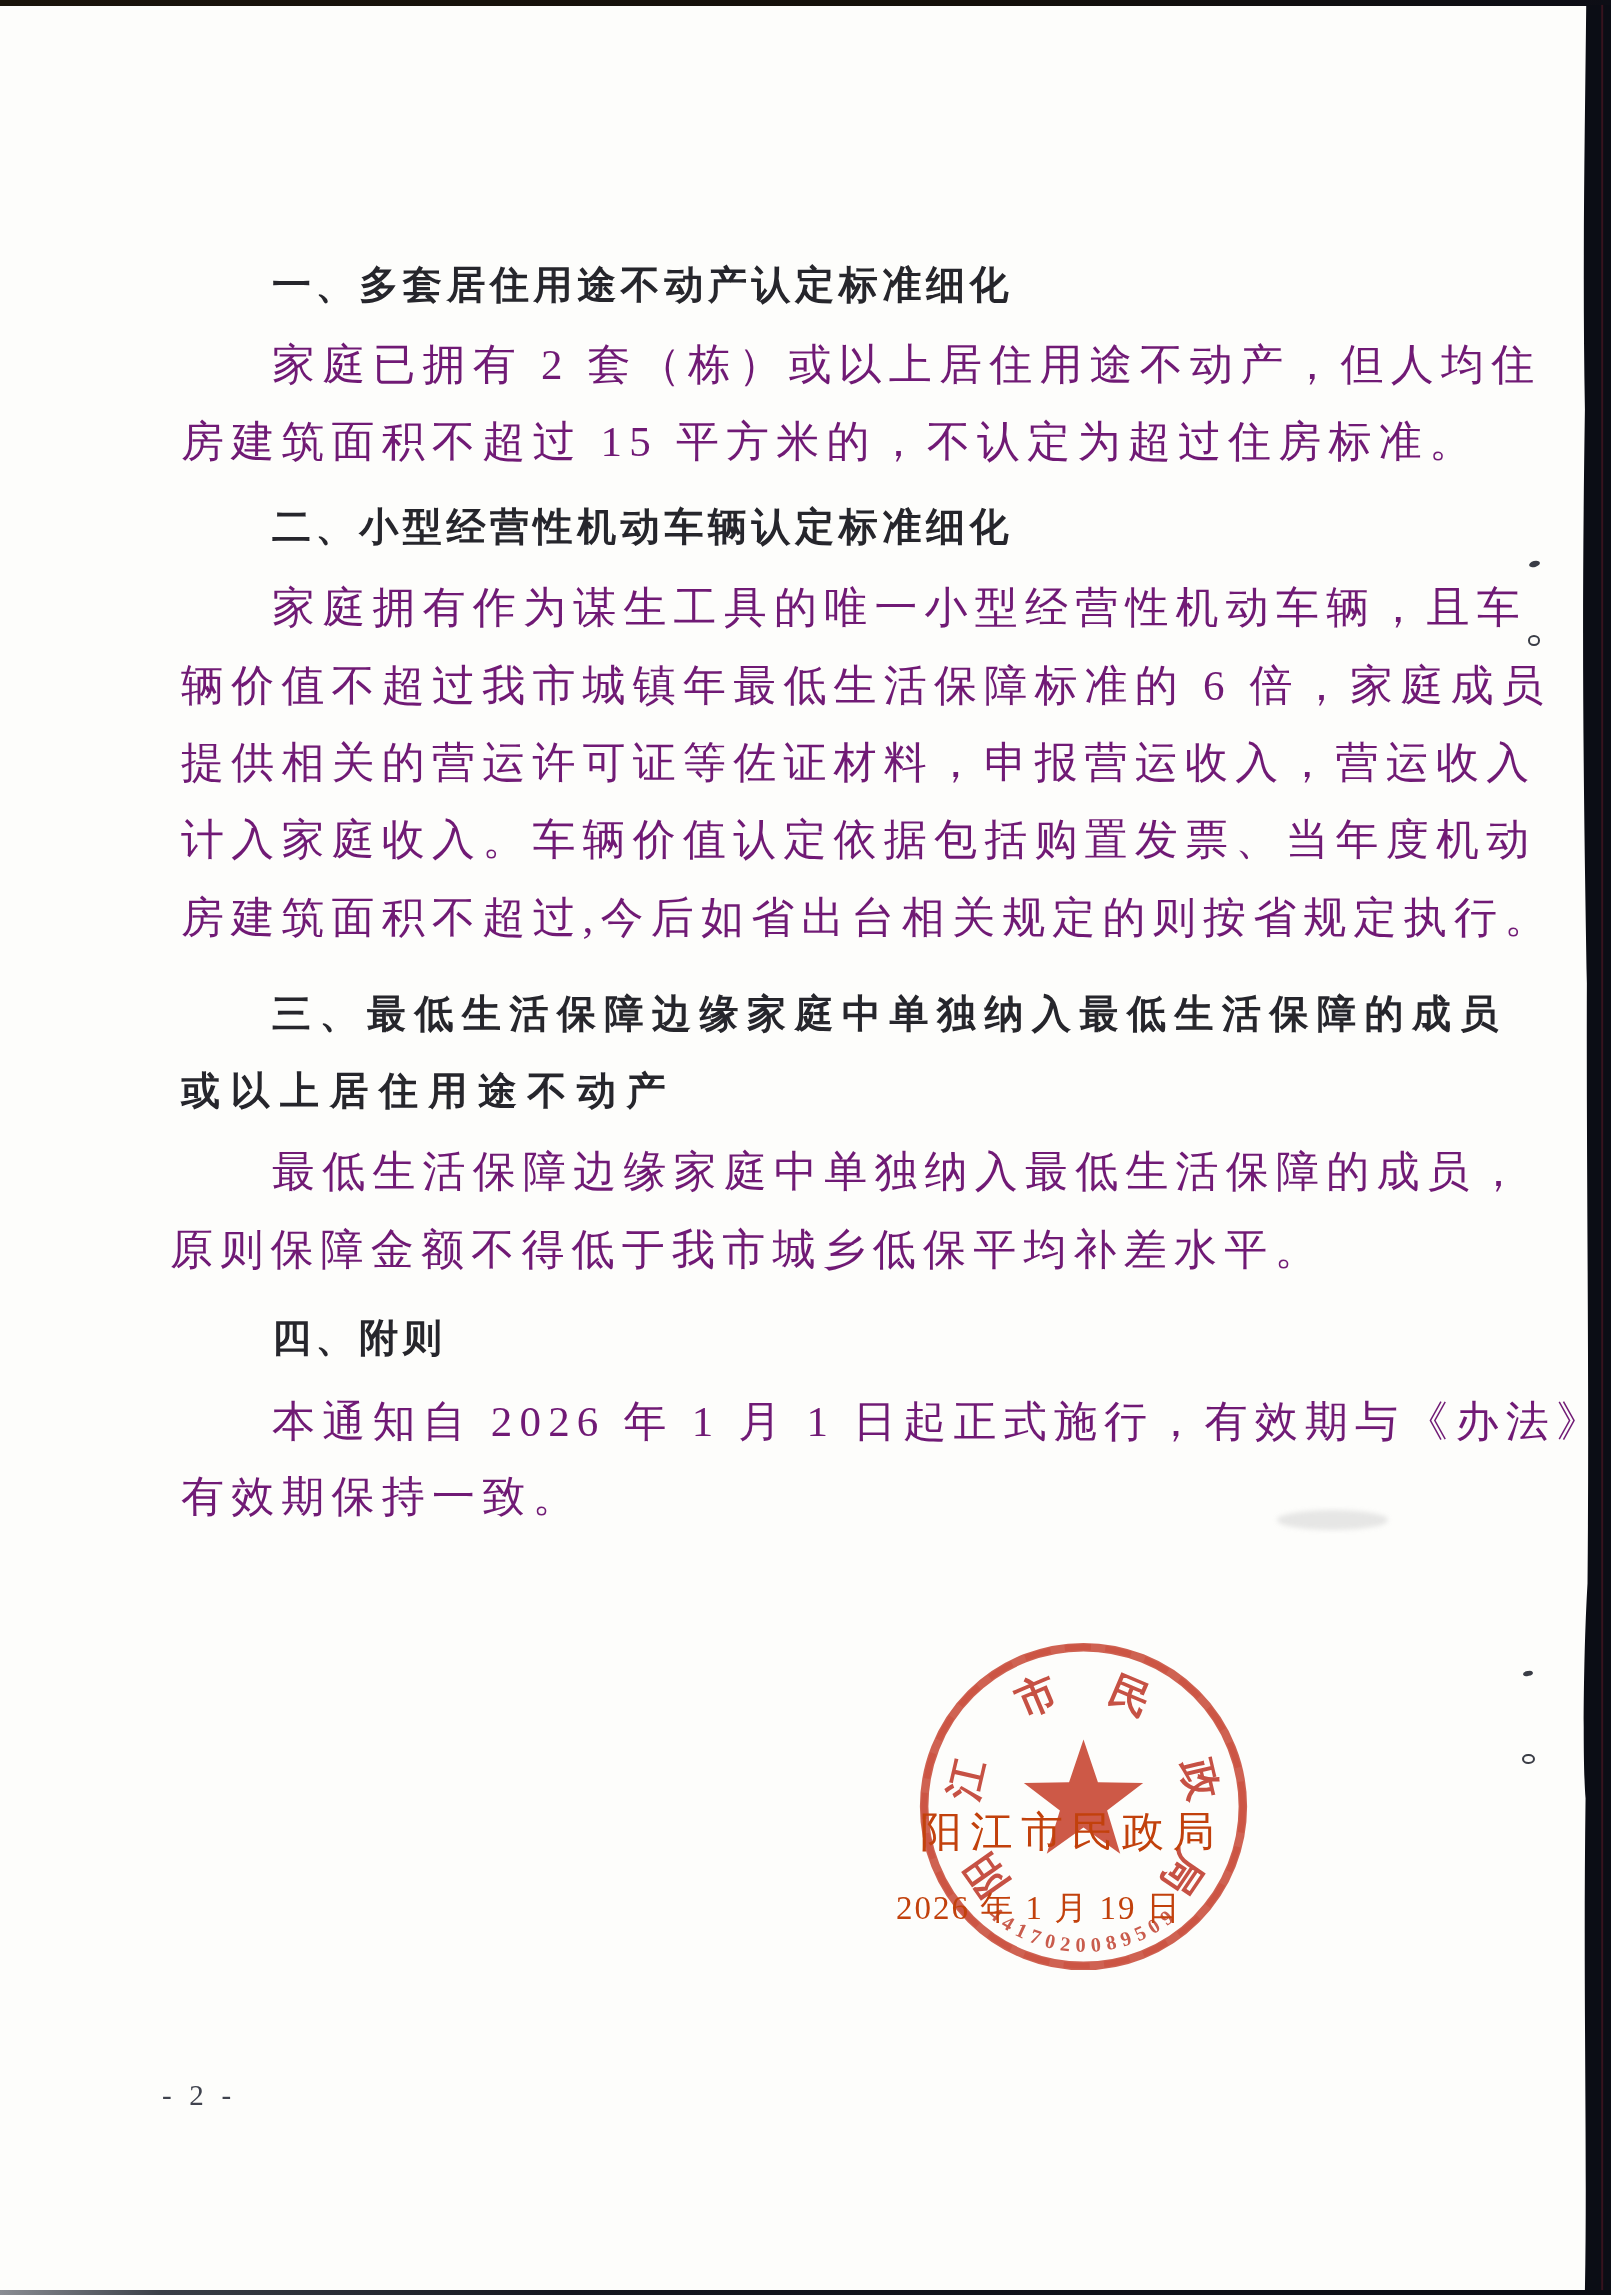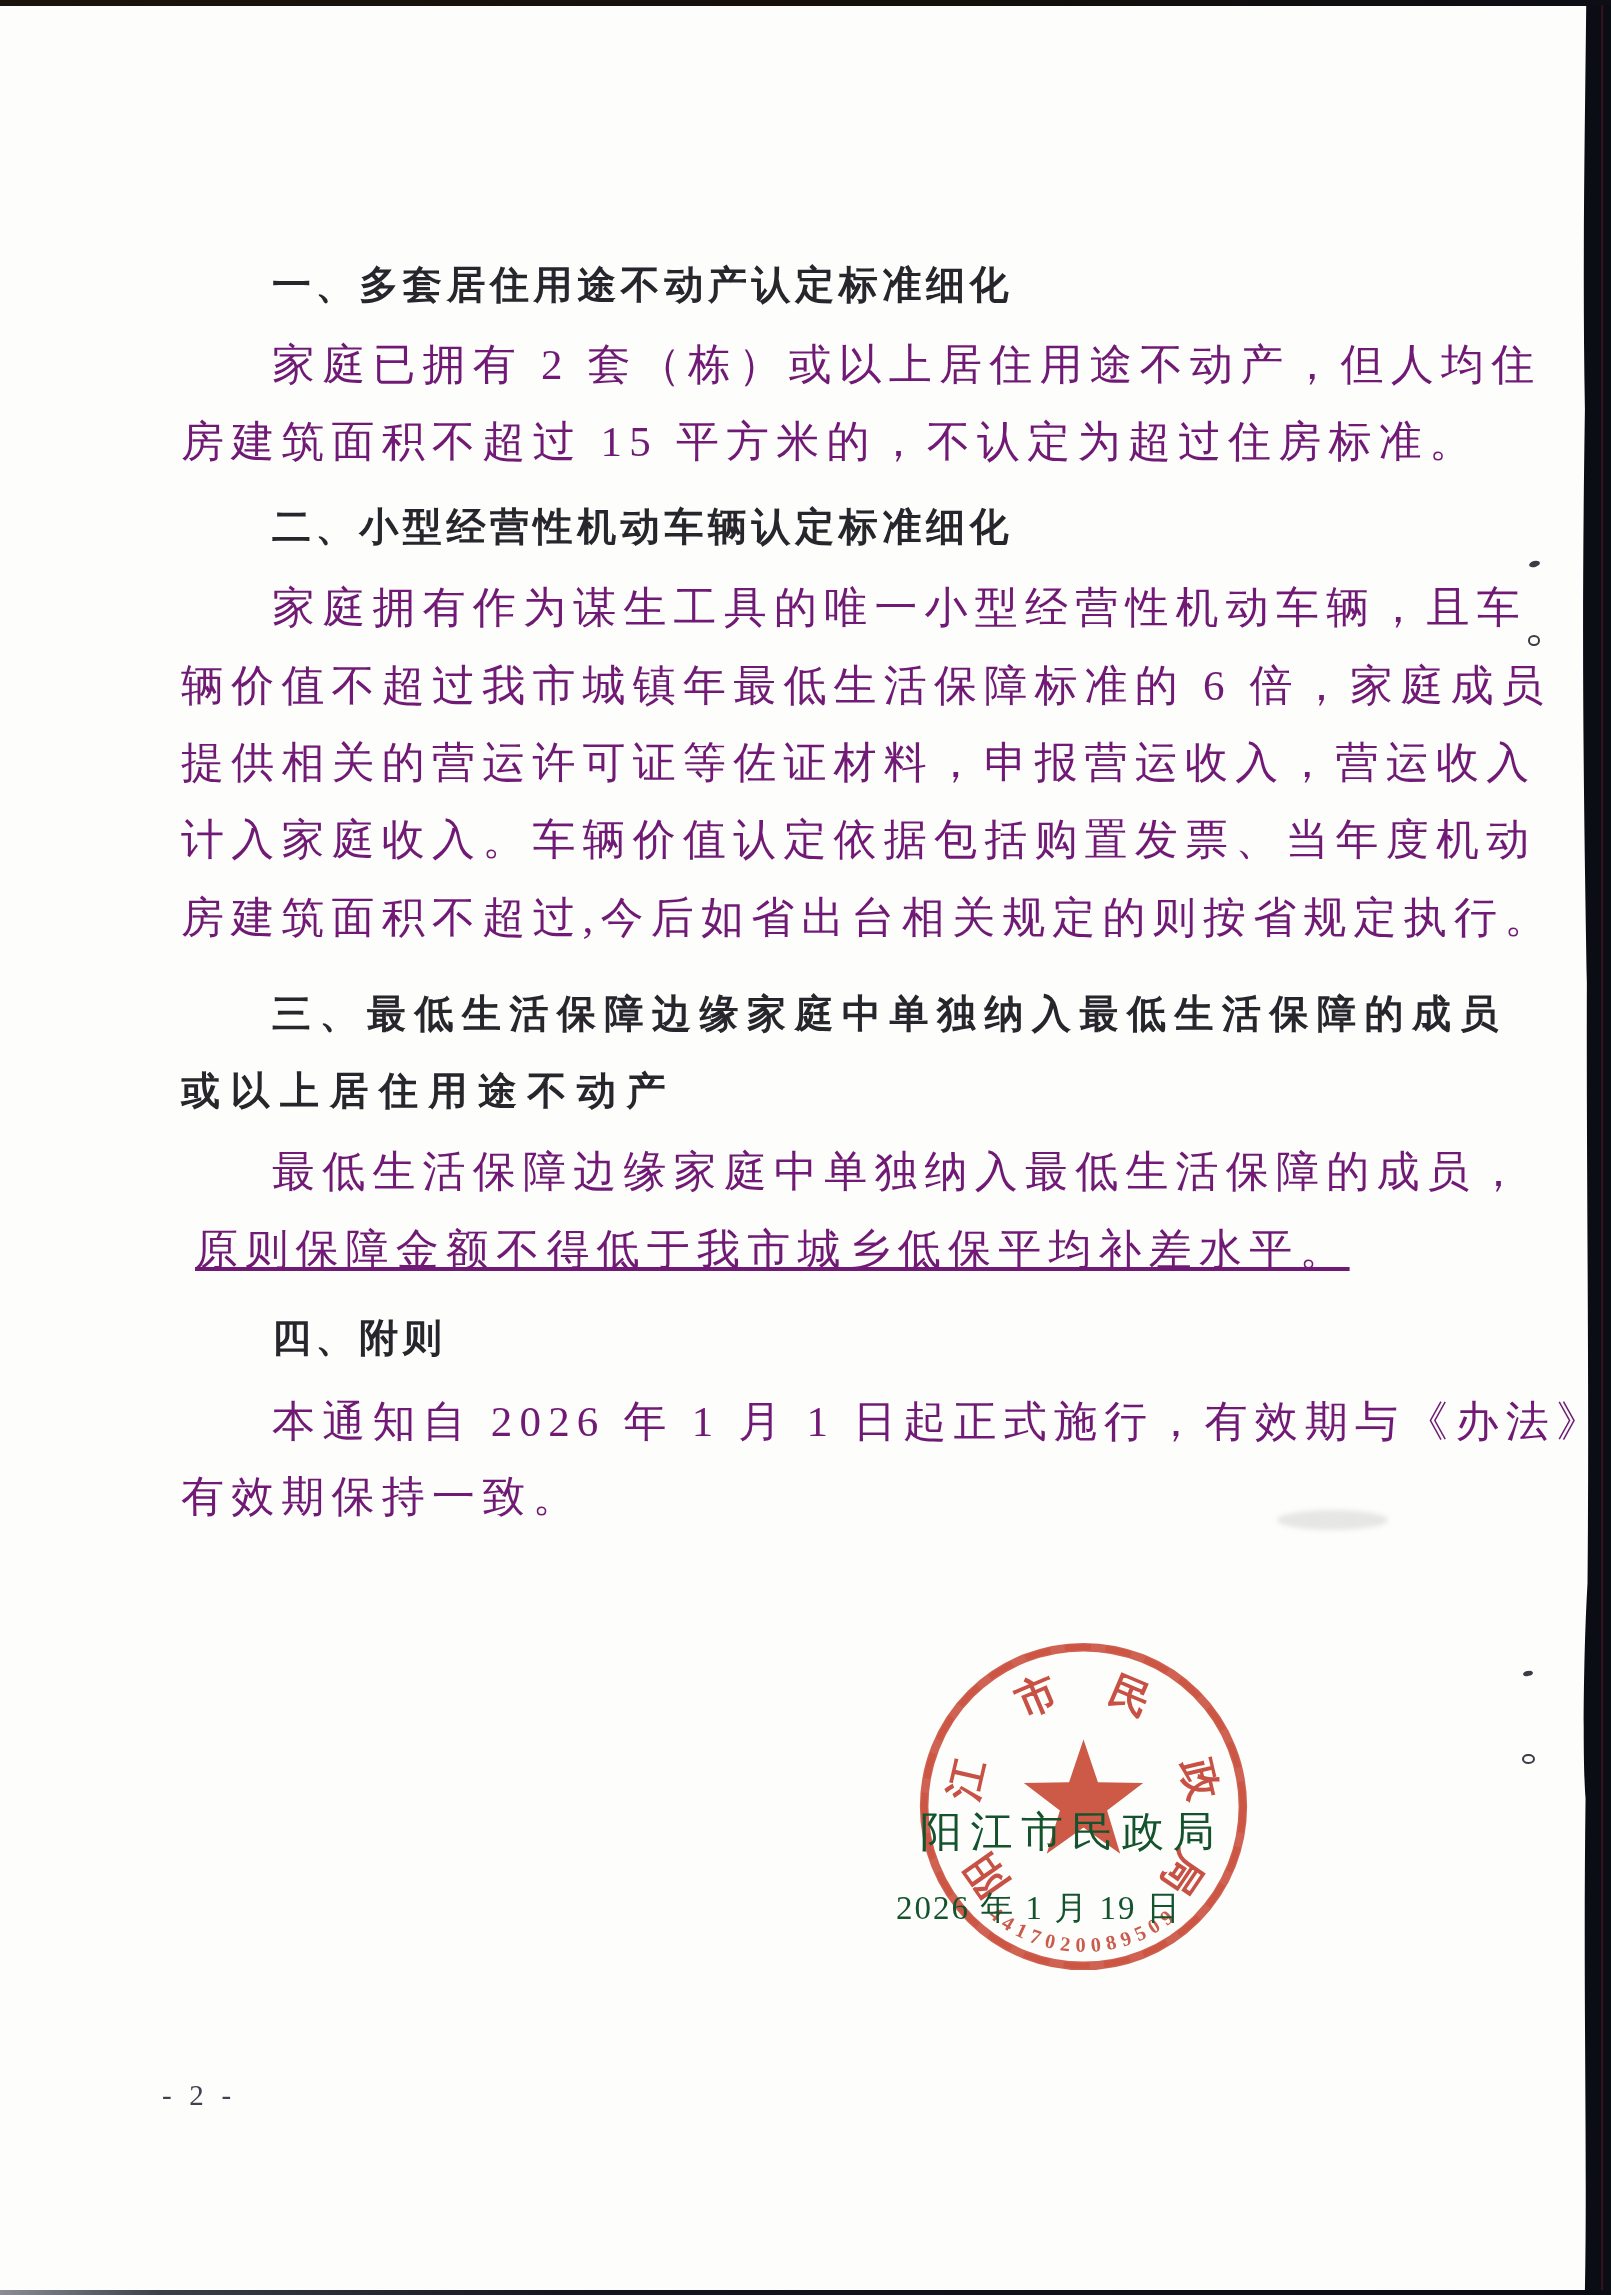--- a/index.html
+++ b/index.html
@@ -26,21 +26,21 @@
     font-weight:700;
     color:#26262c;
     font-family:"Liberation Sans", sans-serif;
   }
   .speck{position:absolute;background:#3a3d46;border-radius:50%;}
   .smudge{
     position:absolute;left:1277px;top:1510px;width:111px;height:19.7px;
     background:rgba(125,125,135,0.18);border-radius:50%;filter:blur(2.6px);
   }
   .sig-line{
-    position:absolute;white-space:nowrap;line-height:1;color:#14532d;
+    position:absolute;white-space:nowrap;line-height:1;color:#c2410c;
     font-family:"Liberation Serif", serif;z-index:5;
   }
   #sig-agency{left:920px;top:1811px;font-size:42px;letter-spacing:8.5px;}
   #sig-date{left:896px;top:1892px;font-size:33px;letter-spacing:2px;}
   #page-num{
     position:absolute;left:162px;top:2081px;font-size:29px;letter-spacing:5.2px;
     color:#40434e;font-family:"Liberation Serif", serif;line-height:1;
   }
   #seal-svg{position:absolute;left:913px;top:1636px;z-index:4;}
   .seal-ring-char{
@@ -74,21 +74,21 @@
 <div class="line" style="top:420px;left:181px;">房建筑面积不超过 15 平方米的，不认定为超过住房标准。</div>
 <div class="line heading" style="top:507px;left:272px;">二、小型经营性机动车辆认定标准细化</div>
 <div class="line" style="top:586px;left:272px;">家庭拥有作为谋生工具的唯一小型经营性机动车辆，且车</div>
 <div class="line" style="top:664px;left:181px;">辆价值不超过我市城镇年最低生活保障标准的 6 倍，家庭成员</div>
 <div class="line" style="top:741px;left:181px;">提供相关的营运许可证等佐证材料，申报营运收入，营运收入</div>
 <div class="line" style="top:818px;left:181px;">计入家庭收入。车辆价值认定依据包括购置发票、当年度机动</div>
 <div class="line" style="top:896px;left:181px;">房建筑面积不超过,今后如省出台相关规定的则按省规定执行。</div>
 <div class="line heading" style="top:994px;left:272px;letter-spacing:8.5px;text-align:center;">三、最低生活保障边缘家庭中单独纳入最低生活保障的成员</div>
 <div class="line heading" style="top:1071px;left:181px;letter-spacing:10.5px;">或以上居住用途不动产</div>
 <div class="line" style="top:1150px;left:272px;">最低生活保障边缘家庭中单独纳入最低生活保障的成员，</div>
-<div class="line" style="top:1228px;left:195px;text-decoration:underline;">原则保障金额不得低于我市城乡低保平均补差水平。</div>
+<div class="line" style="top:1228px;left:170px;">原则保障金额不得低于我市城乡低保平均补差水平。</div>
 <div class="line heading" style="top:1318px;left:272px;">四、附则</div>
 <div class="line" style="top:1400px;left:272px;">本通知自 2026 年 1 月 1 日起正式施行，有效期与《办法》</div>
 <div class="line" style="top:1475px;left:181px;">有效期保持一致。</div>
 
 <svg id="seal-svg" width="341" height="341" viewBox="-260 -260 520 520">
   <circle r="243" fill="none" stroke="#c5402c" stroke-width="13" opacity="0.82"></circle>
   <circle r="243" fill="none" stroke="#c5402c" stroke-width="9" opacity="0.35" stroke-dasharray="40 22"></circle>
   <polygon opacity="0.87" fill="#c5402c" points="0,-102 22,-37 91,-36 36,6 56,72 0,32 -56,72 -36,6 -91,-36 -22,-37"></polygon>
   <g transform="rotate(-125)">
       <text class="seal-ring-char" text-anchor="middle" y="-162">阳</text>

